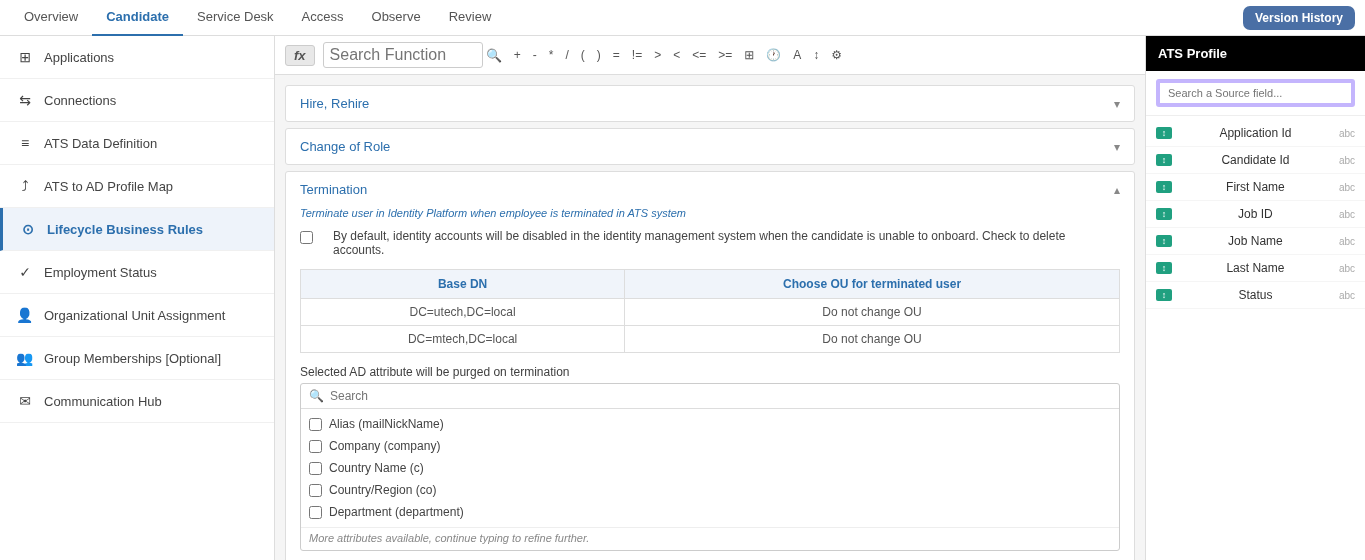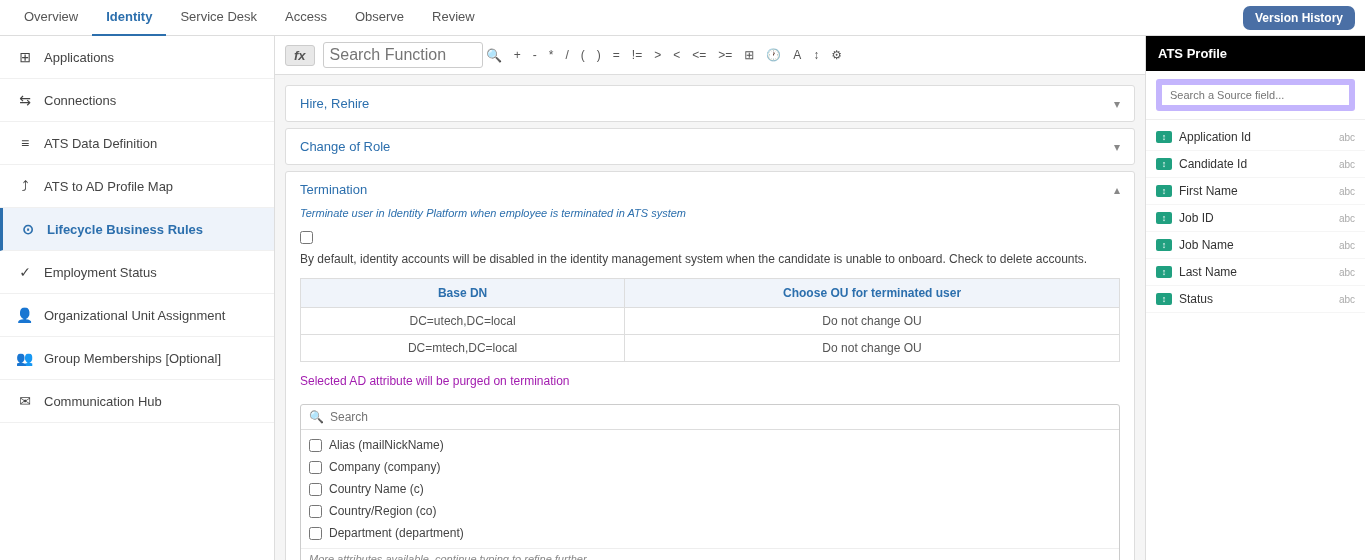--- a/index.html
+++ b/index.html
@@ -161,25 +161,24 @@
     .termination-body { padding: 0 14px 12px 14px; }
     .termination-subtitle {
       font-size: 11px;
       color: #2c6fad;
       font-style: italic;
       margin-bottom: 10px;
     }
     .checkbox-row {
       display: flex;
       align-items: flex-start;
-      gap: 8px;
+      gap: 20px;
       margin-bottom: 12px;
       font-size: 12px;
       color: #444;
-      flex-direction: column;
     }
     .checkbox-row input[type=checkbox] { margin-top: 2px; }
 
     
     .dn-table {
       width: 100%;
       border-collapse: collapse;
       margin-bottom: 12px;
       font-size: 12px;
       border-radius: 15px;
@@ -195,22 +194,22 @@
     .dn-table td {
       padding: 6px 10px;
       border: 1px solid #ddd;
       text-align: center;
       color: #555;
     }
 
     
     .purge-label {
       font-size: 12px;
-      color: #a21caf;
-      margin-bottom: 16px;
+      color: #404040;
+      margin-bottom: 4px;
     }
     .search-box-wrap {
       border: 1px solid #ccc;
       border-radius: 3px;
       background: #fff;
     }
     .search-row {
       display: flex;
       align-items: center;
       padding: 5px 8px;
@@ -256,21 +255,21 @@
       padding: 10px 12px;
       font-size: 13px;
       font-weight: 600;
     }
     .right-panel-search {
       padding: 8px 10px;
       border-bottom: 1px solid #eee;
     }
     .right-panel-search input {
       width: 100%;
-      border: 6px solid #c4b5fd;
+      border: 4px solid #c4b5fd;
       border-radius: 3px;
       padding: 4px 8px;
       font-size: 11px;
       color: #888;
     }
     .field-list { padding: 4px 0; }
     .field-item {
       display: flex;
       align-items: center;
       padding: 6px 10px;
@@ -284,29 +283,29 @@
       background: #20a080;
       color: #fff;
       font-size: 9px;
       font-weight: bold;
       padding: 1px 4px;
       border-radius: 2px;
       min-width: 16px;
       text-align: center;
       flex-shrink: 0;
     }
-    .field-name { flex: 1; font-size: 12px; }
+    .field-name { flex: 1; font-size: 12px; text-align: center; }
     .field-type { font-size: 10px; color: #aaa; }
   </style>
 </head>
 <body>
 
 <nav class="top-nav">
   <div class="top-nav-item">Overview</div>
-  <div class="top-nav-item active">Identity</div>
+  <div class="top-nav-item active">Candidate</div>
   <div class="top-nav-item">Service Desk</div>
   <div class="top-nav-item">Access</div>
   <div class="top-nav-item">Observe</div>
   <div class="top-nav-item">Review</div>
   <button class="top-nav-version-btn">Version History</button>
 </nav>
 
 <div class="layout">
 
   <aside class="sidebar">

